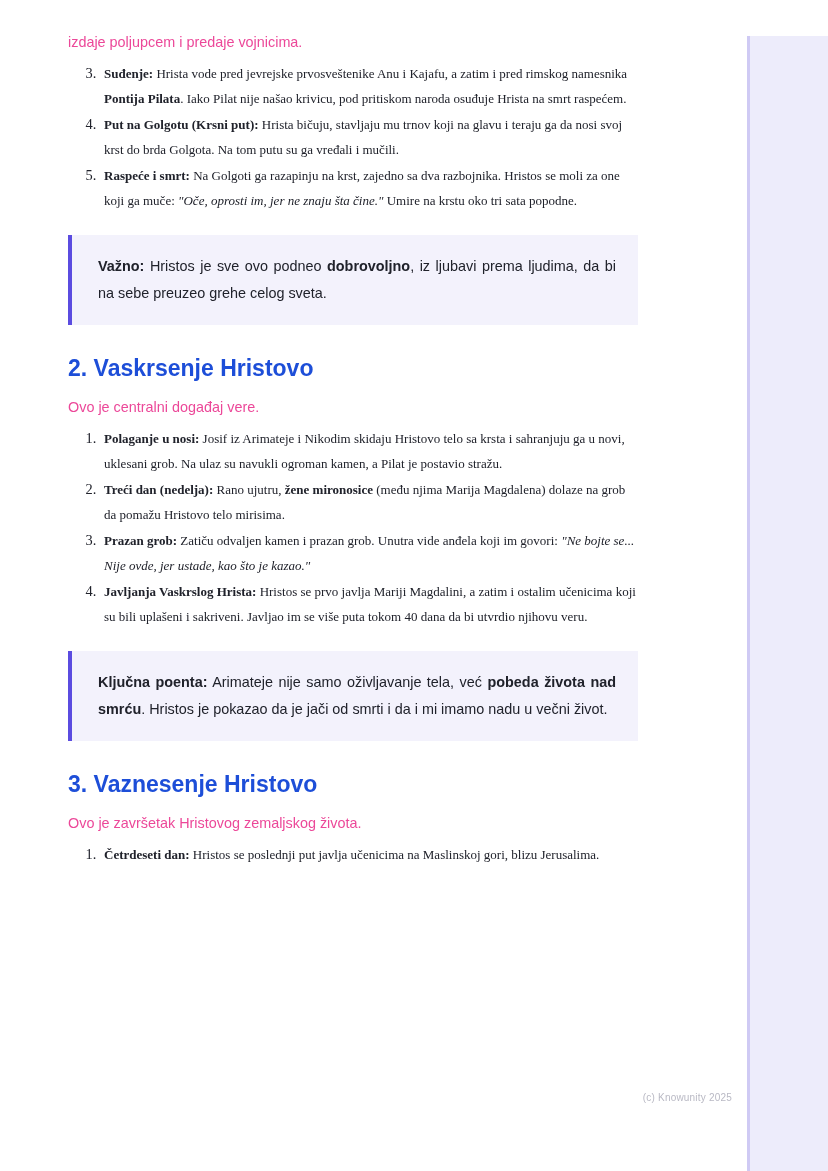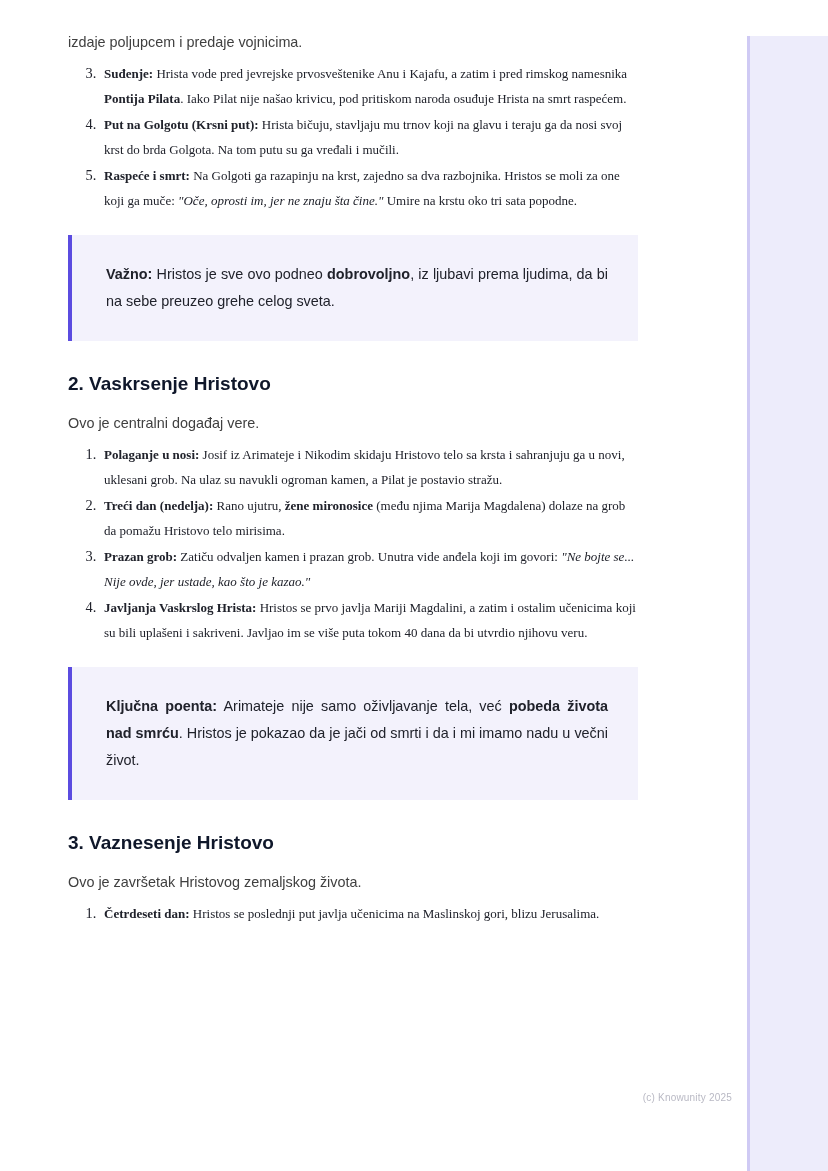--- a/index.html
+++ b/index.html
@@ -40,21 +40,21 @@
   .content {
     position: absolute;
     left: 68px;
     top: 30px;
     width: 570px;
   }
   p.body-text {
     font-size: 14.4px;
     line-height: 25px;
     margin: 0 0 6px 0;
-    color: #404040;
+    color: #ec4899;
   }
   ol.numlist {
     margin: 0 0 0 0;
     padding-left: 32px;
     list-style-position: outside;
   }
   ol.numlist > li {
     font-size: 13px;
     line-height: 25px;
     margin-bottom: 1px;
@@ -68,29 +68,29 @@
   strong { font-weight: bold; }
   em { font-style: italic; }
   .callout {
     background: #f3f2fc;
     border-left: 4px solid #5b4ce0;
     margin: 22px 0 20px 0;
     padding: 18px 22px 18px 26px;
     box-sizing: border-box;
   }
   .callout p {
-    margin: 8px;
+    margin: 0;
     font-size: 14.4px;
     line-height: 27px;
     text-align: justify;
     color: #20222b;
   }
   h2.section {
-    color: #0f172a;
-    font-size: 19px;
+    color: #1d4ed8;
+    font-size: 23px;
     font-weight: bold;
     margin: 30px 0 14px 0;
     line-height: 26px;
   }
   .footer-credit {
     position: absolute;
     right: 96px;
     bottom: 68px;
     font-size: 10px;
     color: #b9b9c4;

